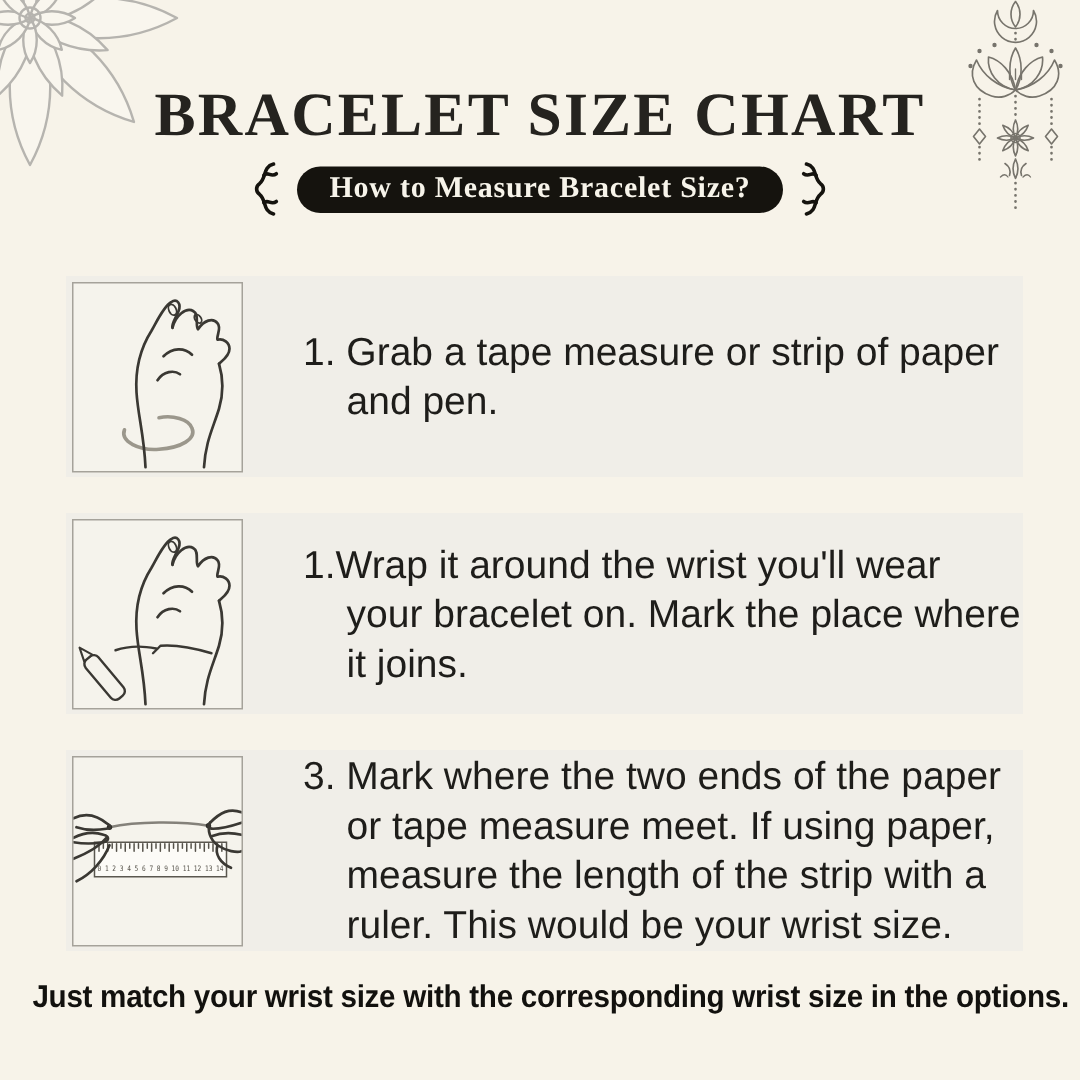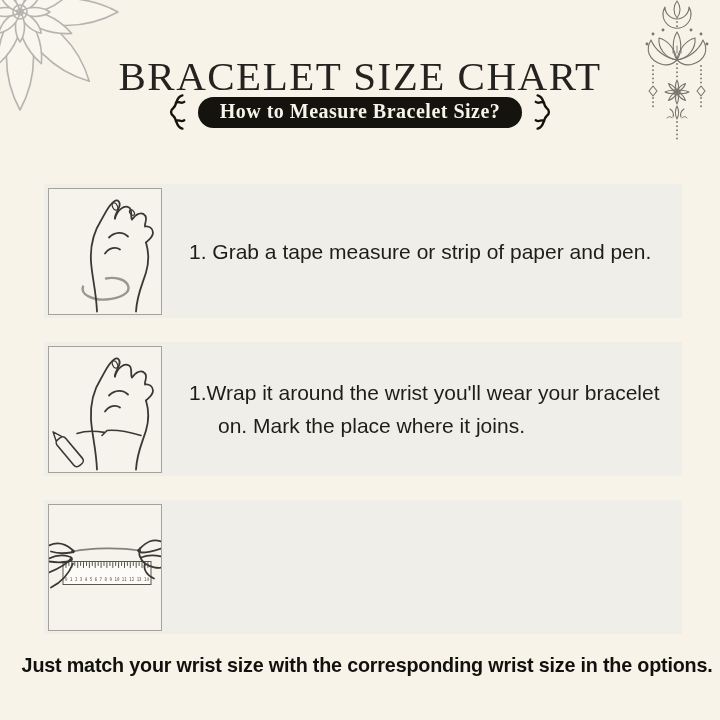--- a/index.html
+++ b/index.html
@@ -9,25 +9,25 @@
     font-family:"Liberation Sans",sans-serif;
     position:relative;overflow:hidden;
     color:#21201c;
   }
   .corner-mandala{position:absolute;left:-100px;top:-108px;width:240px;height:240px;}
   .hanging-ornament{position:absolute;right:5px;top:0;width:76px;height:150px;}
   .main-title{
     position:absolute;top:52px;left:0;right:0;
     text-align:center;
     font-family:"Liberation Serif","DejaVu Serif",serif;
-    font-size:41px;font-weight:400;letter-spacing:1.5px;
+    font-size:41px;font-weight:700;letter-spacing:1.5px;
     color:#25231f;white-space:nowrap;
   }
   .subtitle-row{
-    position:absolute;top:93px;left:0;right:0;
+    position:absolute;top:107px;left:0;right:0;
     display:flex;justify-content:center;align-items:center;gap:11px;
   }
   .badge-pill{
     background:#15130e;color:#f7f4ea;
     font-family:"Liberation Serif","DejaVu Serif",serif;
     font-weight:700;font-size:20px;letter-spacing:0.5px;
     padding:3px 22px 5px 22px;border-radius:17px;white-space:nowrap;
   }
   .swirl{width:24px;height:38px;flex:none;}
   .swirl.right{transform:scaleX(-1);}
@@ -35,22 +35,22 @@
   .step-row{
     background:#f0eee8;height:134px;margin-bottom:24px;
     display:flex;align-items:center;
   }
   .illus-box{
     width:114px;height:127px;margin-left:4px;flex:none;
     background:#f5f3ec;border:1px solid #a5a29a;box-sizing:border-box;
   }
   .illus-box svg{width:100%;height:100%;display:block;}
   .step-text{
-    margin-left:27px;width:462px;
-    font-size:21px;line-height:33px;color:#1e1d1a;
+    margin-left:40px;width:462px;
+    font-size:26px;line-height:33px;color:#1e1d1a;
     padding-left:29px;text-indent:-29px;
   }
   .footer-note{
     position:absolute;top:653px;left:0;right:0;
     text-align:center;
     font-size:21px;font-weight:700;color:#12110e;
     letter-spacing:-0.2px;
     transform:scaleX(0.94);transform-origin:center;
     white-space:nowrap;
   }
@@ -220,17 +220,18 @@
           <path d="M0,53 C8,49 14,49 20,51 C24,52 24,55 20,56 C14,57 6,57 0,56"></path>
           <path d="M0,67 C10,63 18,58 22,53"></path>
           <path d="M2,82 C12,77 20,68 24,58"></path>
           <path d="M112,36 C104,33 98,36 91,43 C89,45 90,47 93,47 C99,47 106,45 112,43"></path>
           <path d="M112,51 C104,49 97,50 92,52"></path>
           <path d="M91,43 C89,48 91,54 96,58 C102,62 109,63 112,62"></path>
           <path d="M96,58 C94,64 98,70 105,73"></path>
         </g>
       </svg>
     </div>
+    <div class="step-text">3. Mark where the two ends of the paper or tape measure meet. If using paper, measure the length of the strip with a ruler. This would be your wrist size.</div>
   </div>
 
 </div>
 
 <div class="footer-note">Just match your wrist size with the corresponding wrist size in the options.</div>
 
 </body></html>

